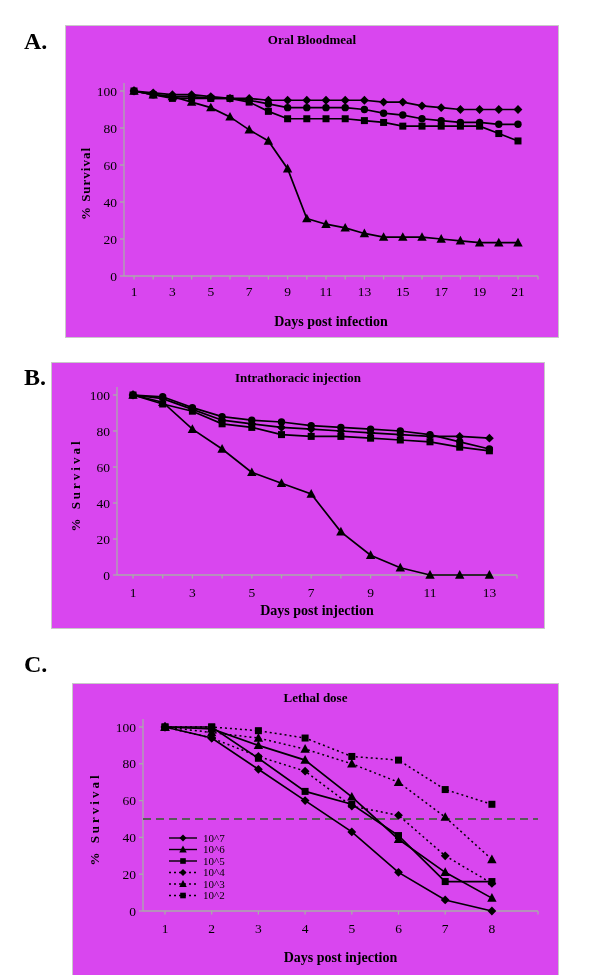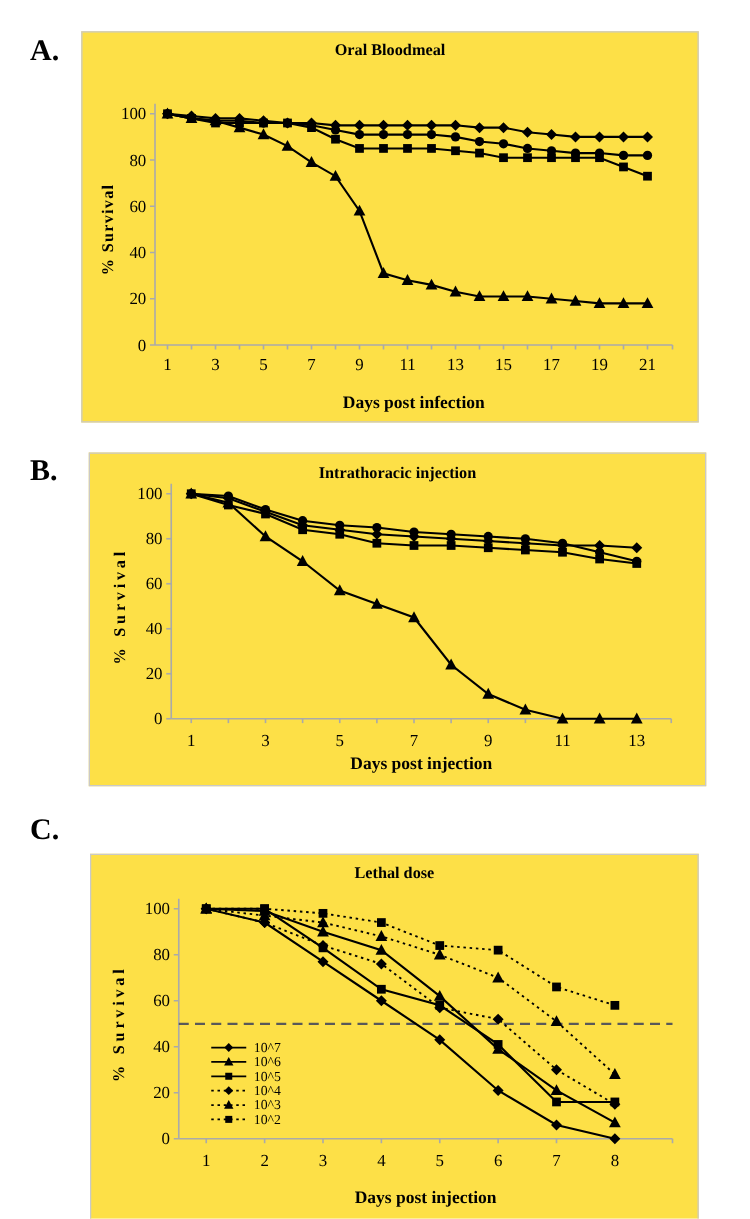--- a/index.html
+++ b/index.html
@@ -14,26 +14,26 @@
   .panel-label {
     position: absolute;
     left: 24px;
     font-size: 24px;
     font-weight: bold;
     color: #000000;
     font-family: "Liberation Serif", "DejaVu Serif", serif;
   }
   .chart-box {
     position: absolute;
-    background: #fde047;
+    background: #d946ef;
     border: 1px solid #c9c9c9;
   }
   .chart-box svg { display: block; }
   #panel-a-box { left: 65px;  top: 25px;  width: 492px; height: 311px; }
-  #panel-b-box { left: 71px;  top: 362px; width: 492px; height: 265px; }
+  #panel-b-box { left: 51px;  top: 362px; width: 492px; height: 265px; }
   #panel-c-box { left: 72px;  top: 683px; width: 485px; height: 293px; }
   #panel-a-label { top: 28px; }
   #panel-b-label { top: 364px; }
   #panel-c-label { top: 651px; }
 </style>
 </head>
 <body>
 
 <div id="page">
 

